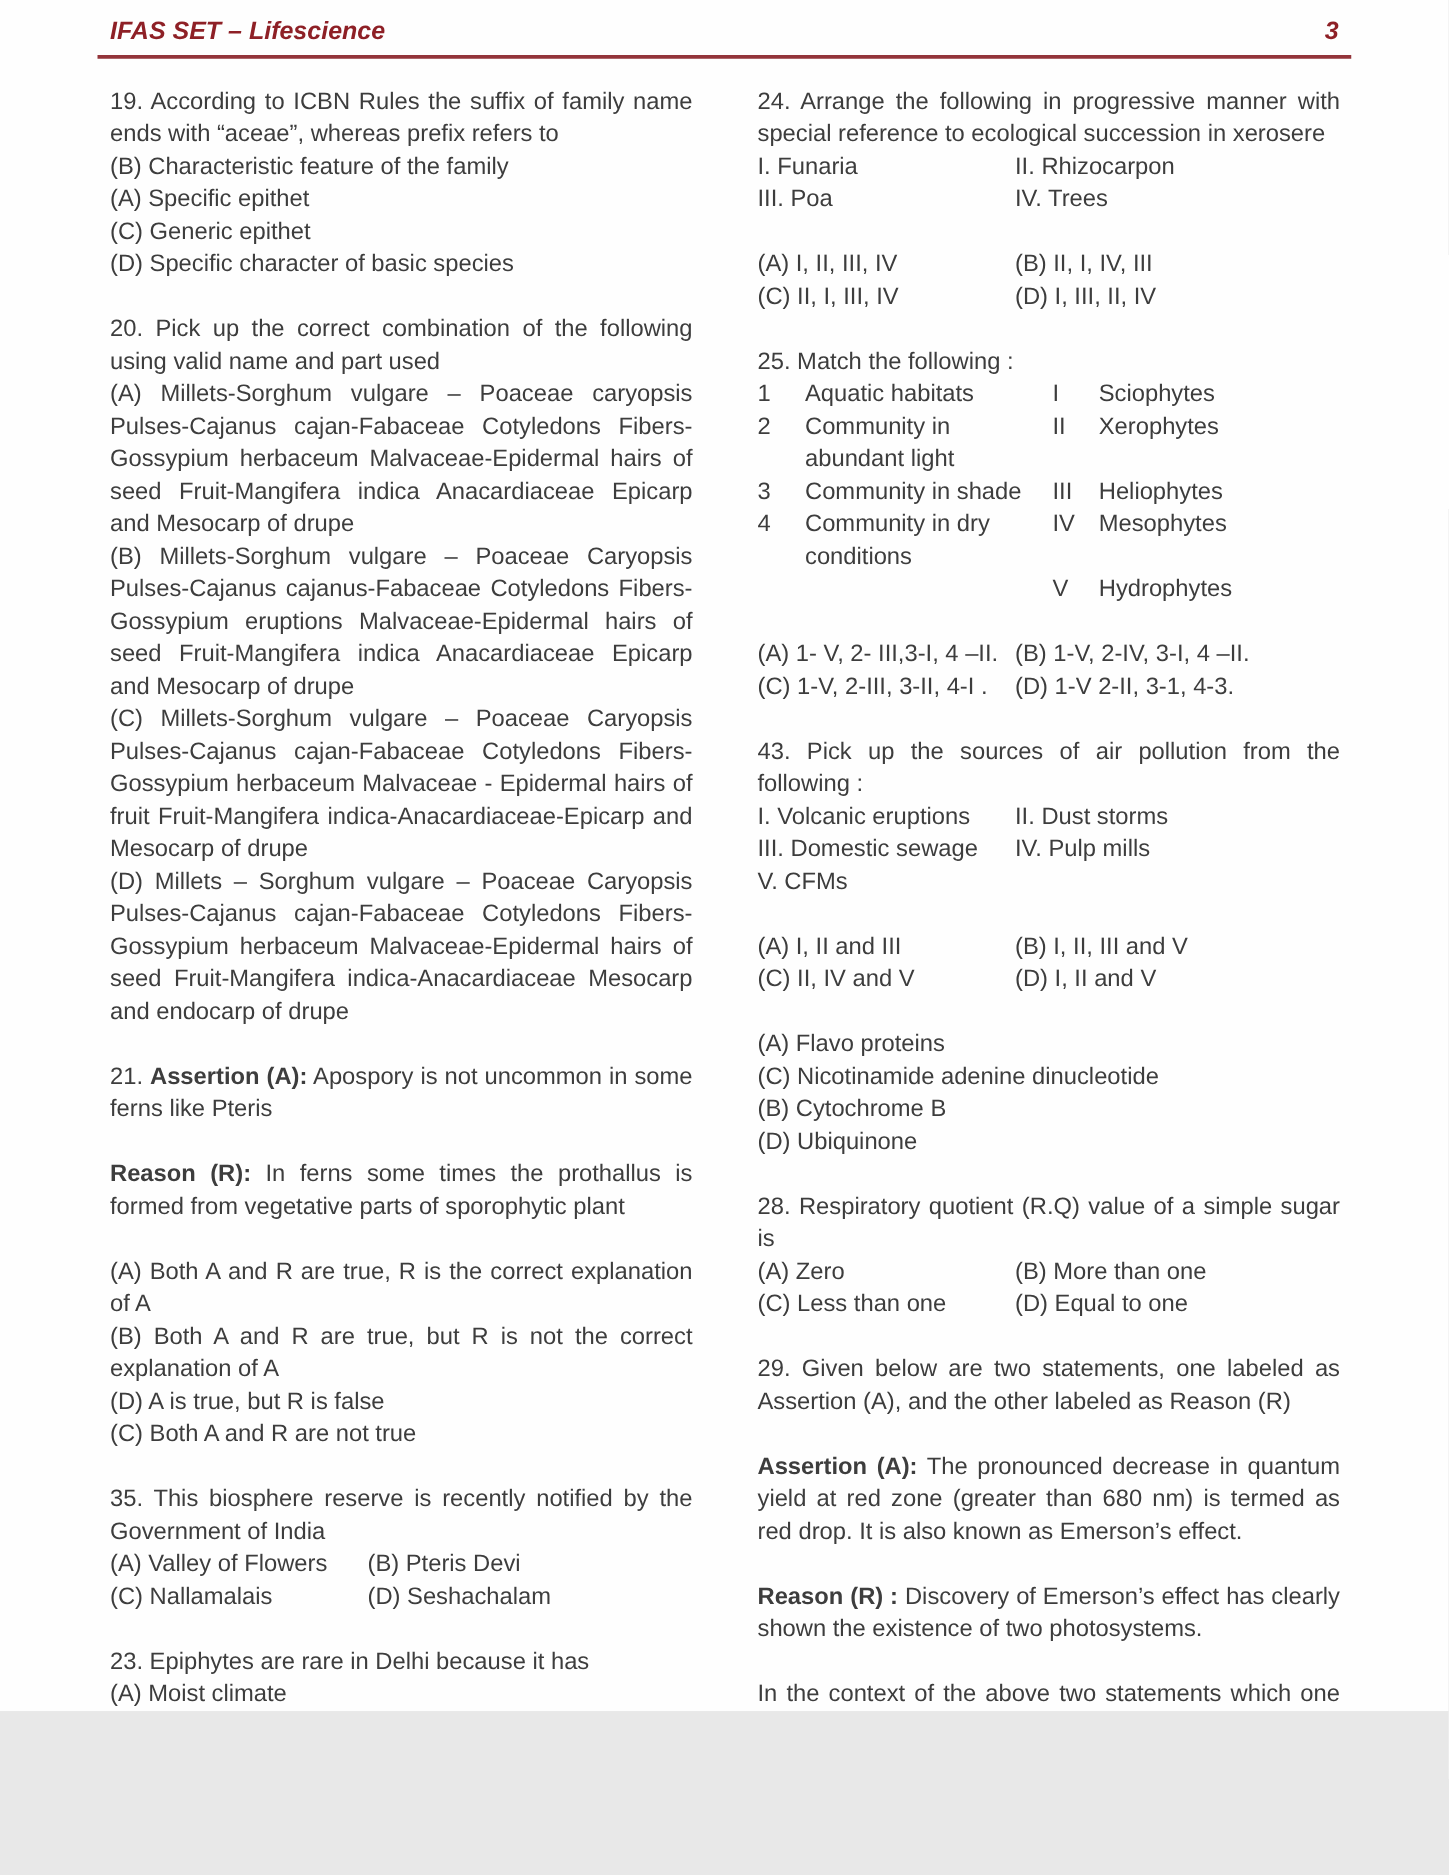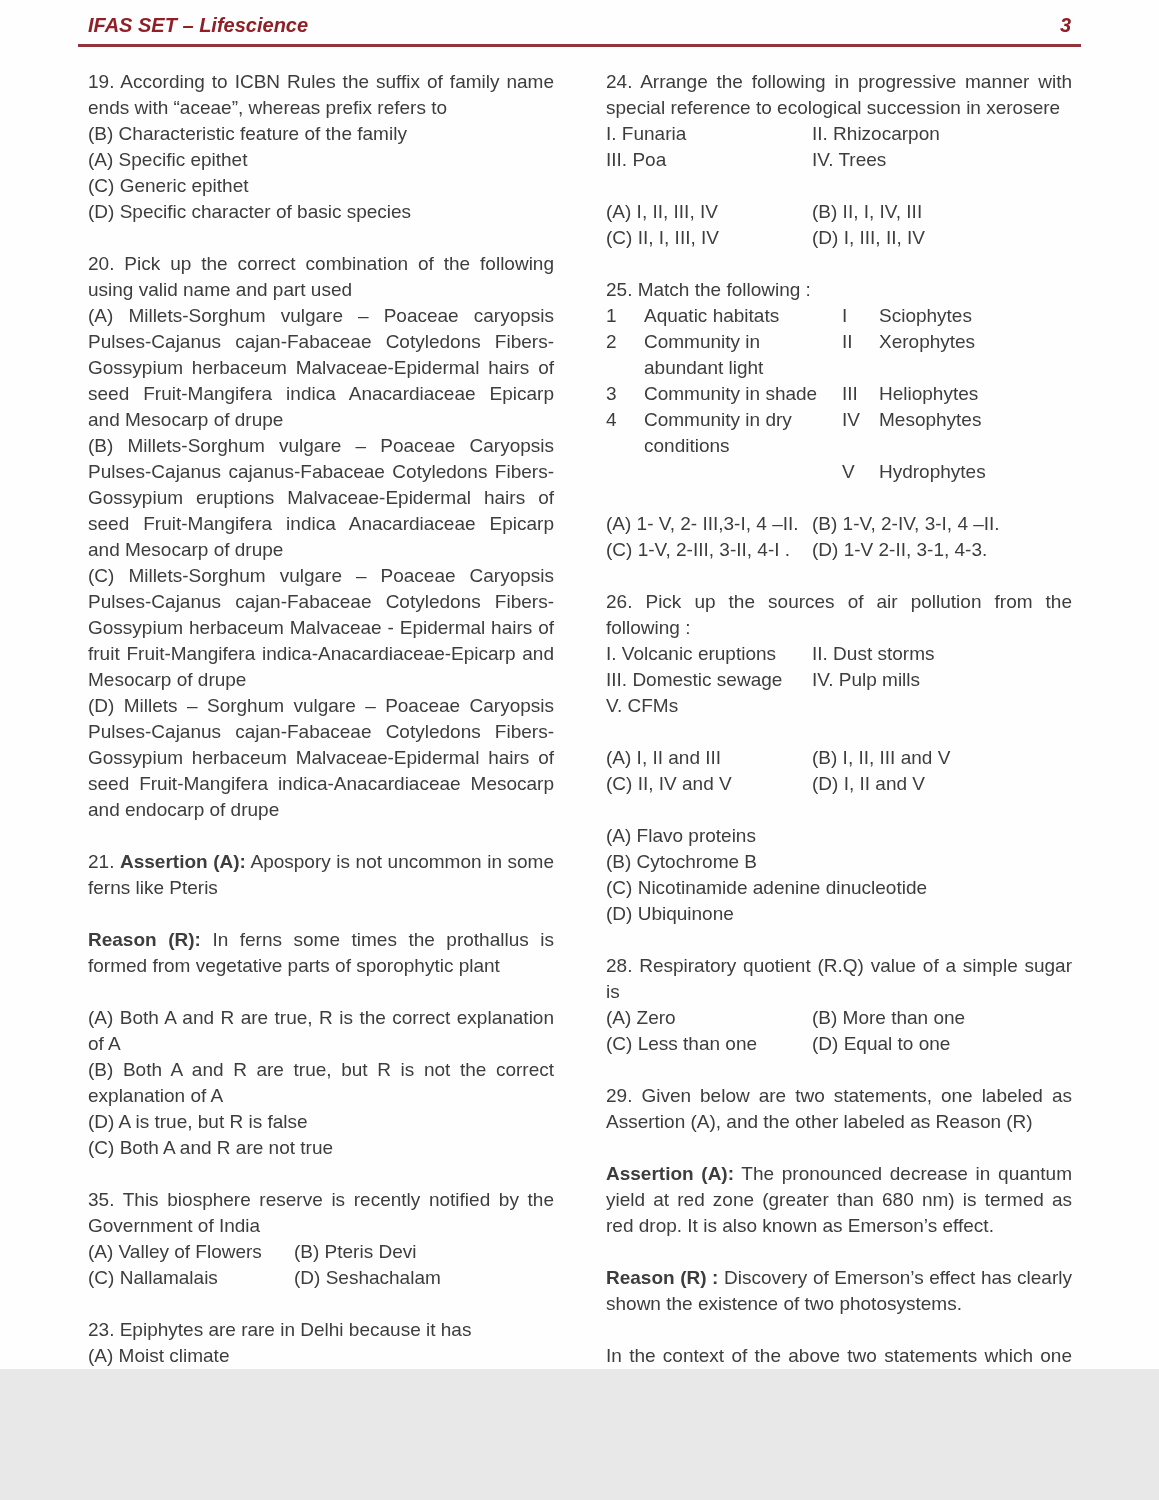--- a/index.html
+++ b/index.html
@@ -136,42 +136,42 @@
         <div class="gap"></div>
         <div class="opt-grid">
           <span>(A) 1- V, 2- III,3-I, 4 –II.</span>
           <span>(B) 1-V, 2-IV, 3-I, 4 –II.</span>
           <span>(C) 1-V, 2-III, 3-II, 4-I .</span>
           <span>(D) 1-V 2-II, 3-1, 4-3.</span>
         </div>
       </div>
 
       <div class="q">
-        <p class="stem">26. Pick up the sources of air pollution from the following :</p>
+        <p class="stem">43. Pick up the sources of air pollution from the following :</p>
         <div class="opt-grid">
           <span>I. Volcanic eruptions</span>
           <span>II. Dust storms</span>
           <span>III. Domestic sewage</span>
           <span>IV. Pulp mills</span>
           <span>V. CFMs</span>
           <span></span>
         </div>
         <div class="gap"></div>
         <div class="opt-grid">
           <span>(A) I, II and III</span>
           <span>(B) I, II, III and V</span>
           <span>(C) II, IV and V</span>
           <span>(D) I, II and V</span>
         </div>
       </div>
 
       <div class="q">
         <p>(A) Flavo proteins</p>
+        <p>(C) Nicotinamide adenine dinucleotide</p>
         <p>(B) Cytochrome B</p>
-        <p>(C) Nicotinamide adenine dinucleotide</p>
         <p>(D) Ubiquinone</p>
       </div>
 
       <div class="q">
         <p class="stem">28. Respiratory quotient (R.Q) value of a simple sugar is</p>
         <div class="opt-grid">
           <span>(A) Zero</span>
           <span>(B) More than one</span>
           <span>(C) Less than one</span>
           <span>(D) Equal to one</span>

